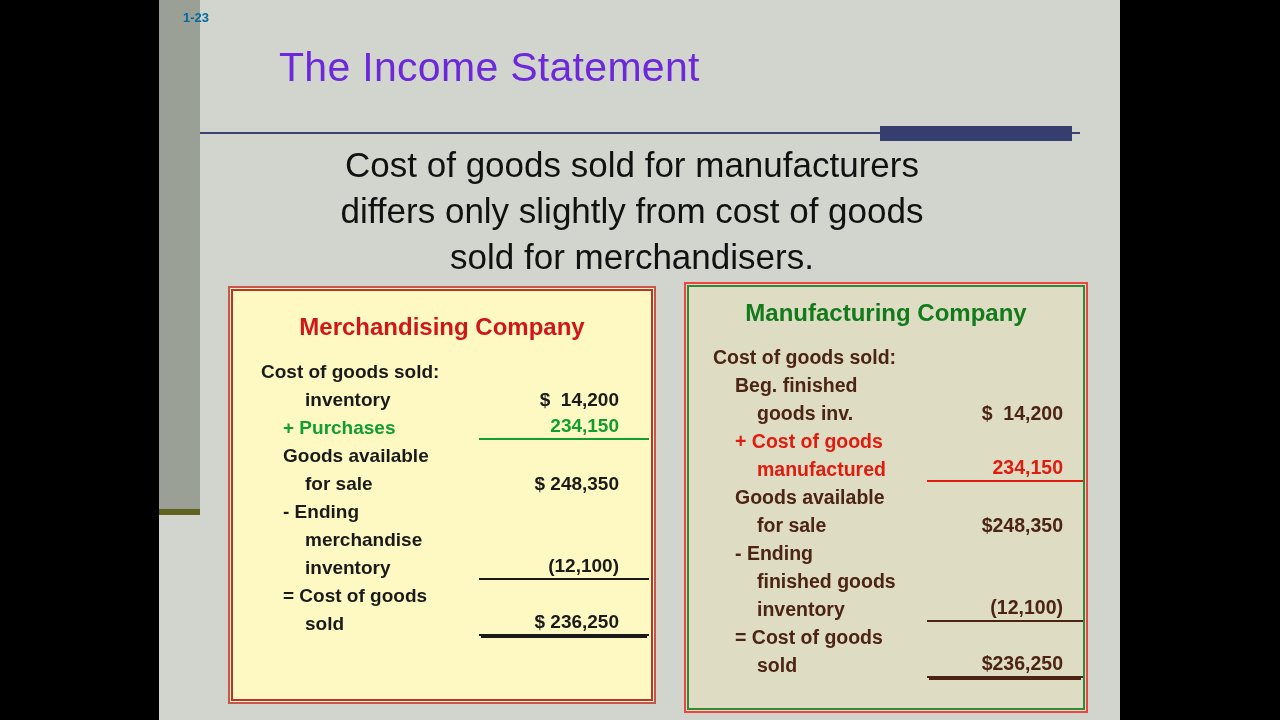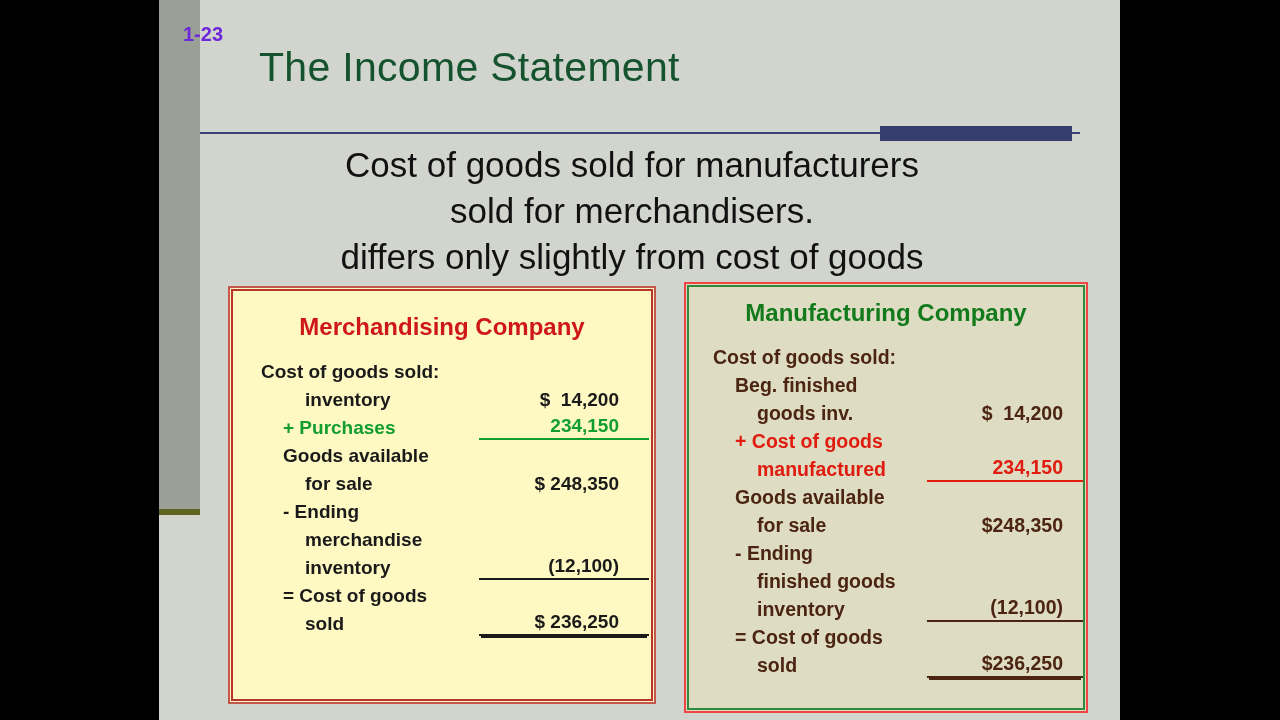--- a/index.html
+++ b/index.html
@@ -47,35 +47,35 @@
     top: 509px;
     width: 41px;
     height: 6px;
     background: #60631f;
   }
 
   
   #slide-number {
     position: absolute;
     left: 24px;
-    top: 23px;
-    font-size: 20px;
+    top: 10px;
+    font-size: 13px;
     font-weight: bold;
-    color: #6d28d9;
+    color: #0369a1;
     letter-spacing: 0px;
     z-index: 5;
   }
 
   
   #slide-title {
     position: absolute;
-    left: 100px;
+    left: 120px;
     top: 44px;
     font-size: 41px;
-    color: #14532d;
+    color: #6d28d9;
     letter-spacing: 0.3px;
     white-space: nowrap;
   }
 
   
   #title-rule {
     position: absolute;
     left: 41px;
     top: 132px;
     width: 880px;
@@ -188,22 +188,22 @@
 
     <div id="slide-number">1-23</div>
 
     <div id="slide-title">The Income Statement</div>
 
     <div id="title-rule"></div>
     <div id="title-rule-block"></div>
 
     <div id="statement">
       <span class="ln">Cost of goods sold for manufacturers</span>
+      <span class="ln">differs only slightly from cost of goods</span>
       <span class="ln">sold for merchandisers.</span>
-      <span class="ln">differs only slightly from cost of goods</span>
     </div>
 
     <div class="cmp-box" id="box-merch">
       <div class="cmp-head">Merchandising Company</div>
       <table class="stmt-table">
         <tbody id="merch-body">
             <tr>
               <td class="lbl-cell"><span>Cost of goods sold:</span></td>
               <td class="num-cell"></td>
             </tr>

